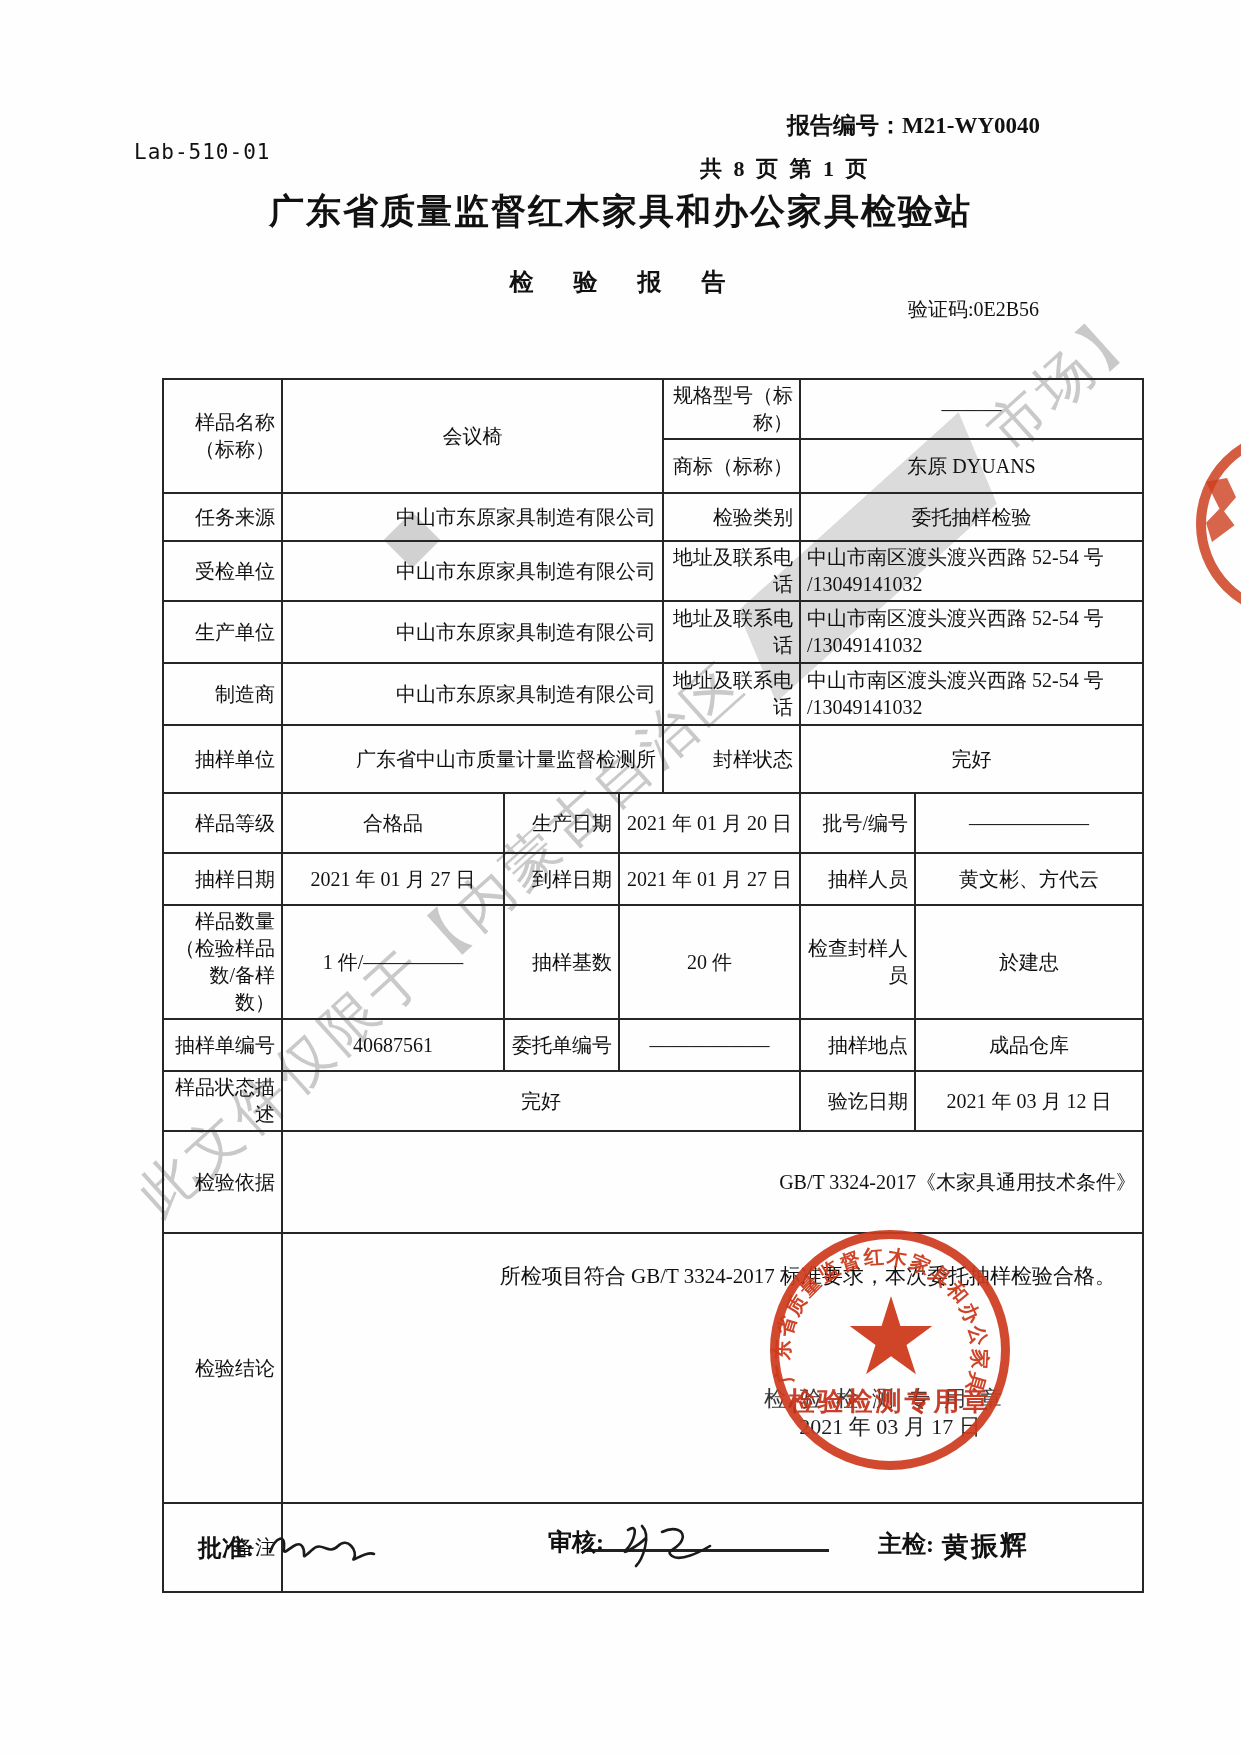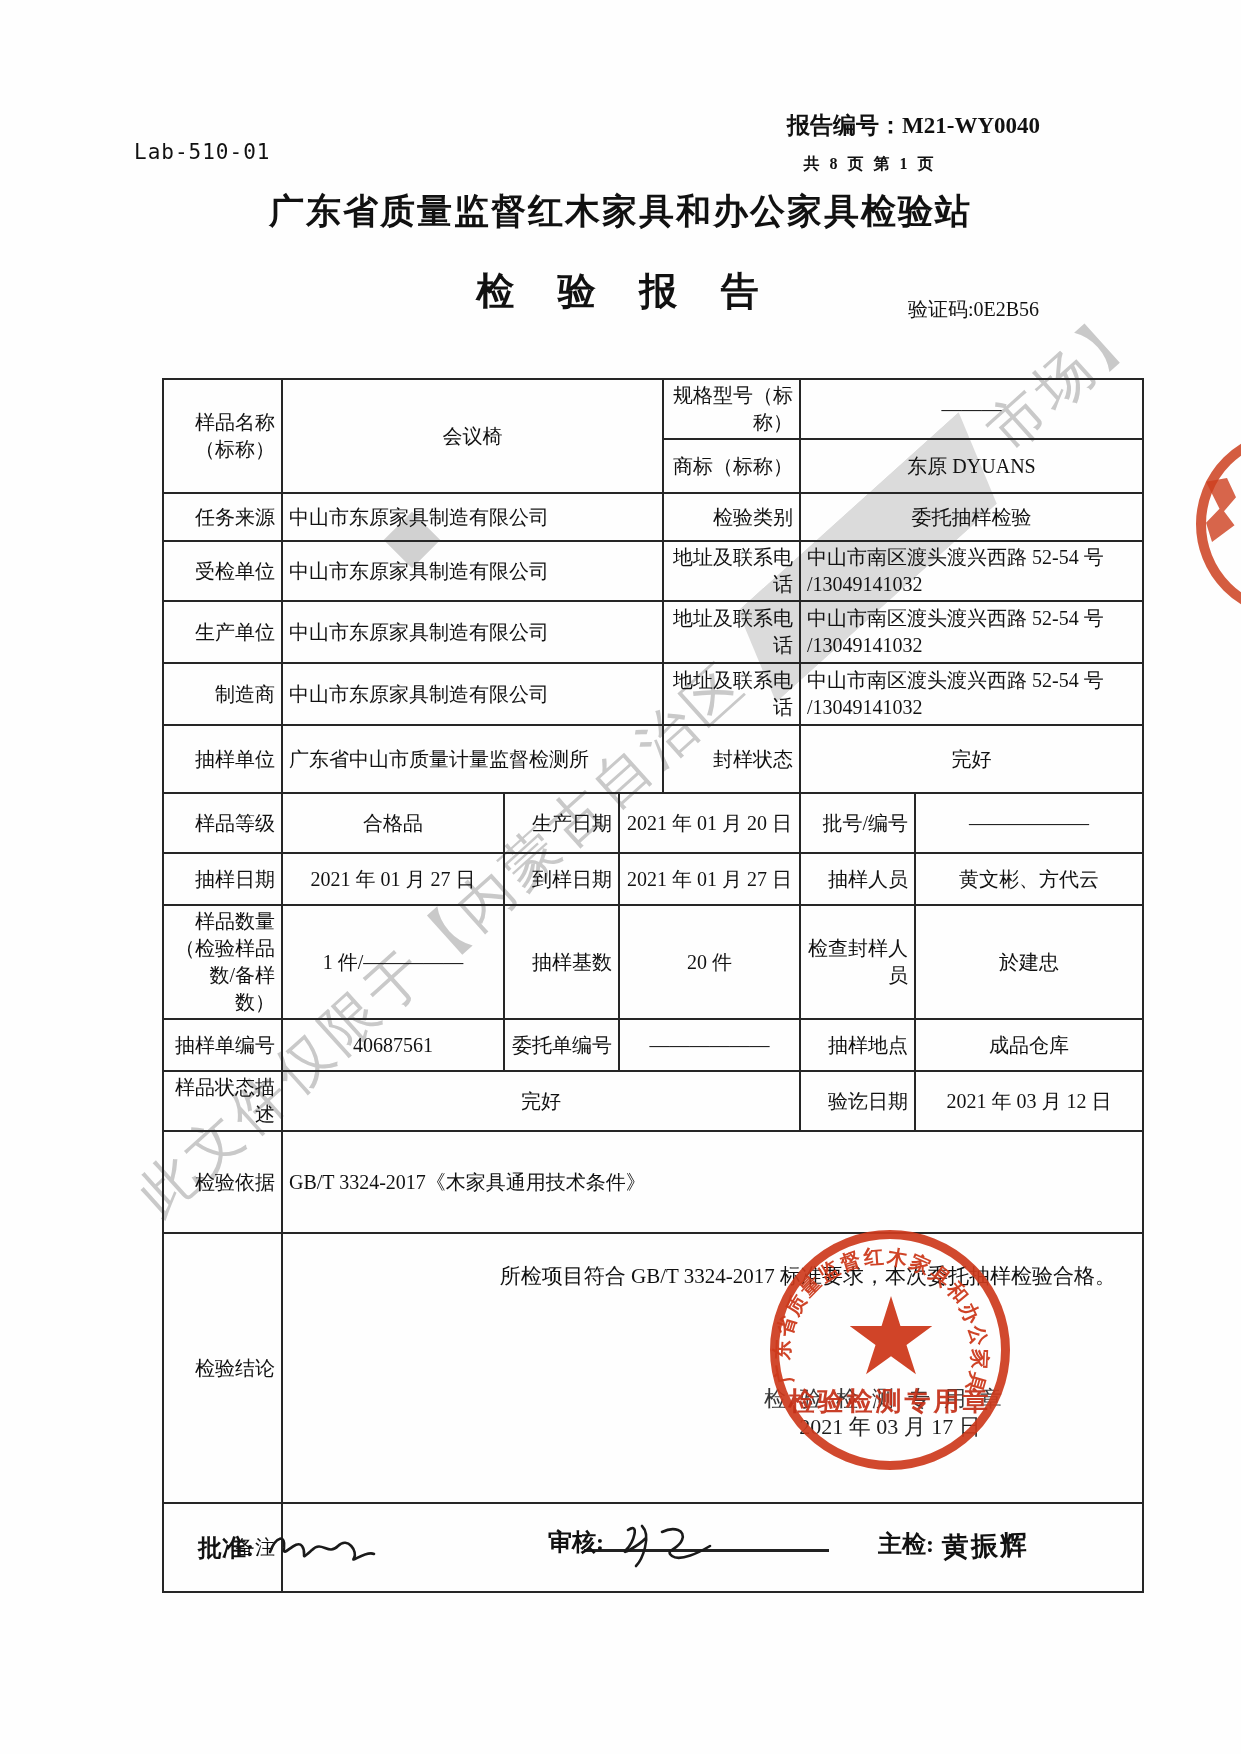--- a/index.html
+++ b/index.html
@@ -4,23 +4,23 @@
 <style>
   html,body{margin:0;padding:0;background:#777;}
   #page{
     position:relative;width:1241px;height:1754px;background:#fefefe;
     margin:0 auto;overflow:hidden;
     font-family:"Liberation Serif", serif;color:#111;
   }
   
   .form-code{position:absolute;left:134px;top:120px;font-family:"DejaVu Sans Mono",monospace;font-size:21px;letter-spacing:1px;margin-top:20px;}
   .report-no{position:absolute;left:740px;top:110px;width:300px;text-align:right;font-size:23px;font-weight:bold;}
-  .page-info{position:absolute;left:700px;top:154px;width:340px;text-align:center;font-size:16px;font-weight:bold;letter-spacing:3px;}
+  .page-info{position:absolute;left:700px;top:154px;width:340px;text-align:left;font-size:22px;font-weight:bold;letter-spacing:3px;}
   .station-title{position:absolute;left:0;top:188px;width:100%;text-align:center;font-size:35px;font-weight:bold;letter-spacing:2px;}
-  .report-title{position:absolute;left:0;top:266px;width:100%;text-align:center;font-size:38px;font-weight:bold;word-spacing:22px;letter-spacing:6px;}
+  .report-title{position:absolute;left:0;top:266px;width:100%;text-align:center;font-size:24px;font-weight:bold;word-spacing:22px;letter-spacing:6px;}
   .verify-code{position:absolute;left:908px;top:296px;font-size:20px;}
   
   .watermark{
     position:absolute;left:148px;top:1158px;width:1280px;z-index:1;
     transform:rotate(-42deg);transform-origin:0 50%;
     display:flex;align-items:center;opacity:.62;pointer-events:none;
   }
   .wm-text{font-size:56px;color:#a9a9a9;letter-spacing:5px;white-space:nowrap;font-weight:500;}
   .wm-band{width:330px;height:94px;background:#c6c6c6;margin:0 10px;flex:none;
     clip-path:polygon(0 100%,10% 0,100% 0,90% 100%);}
@@ -29,21 +29,21 @@
   table.rpt{
     position:absolute;left:162px;top:378px;z-index:2;
     border-collapse:collapse;table-layout:fixed;width:980px;
   }
   table.rpt td{
     border:2px solid #262626;font-size:20px;padding:2px 6px;
     vertical-align:middle;overflow:hidden;background:transparent;
   }
   td.lbl{text-align:right;}
   td.ctr{text-align:center;}
-  td.lft{text-align:left;padding-left:10px;}
+  td.lft{text-align:right;padding-left:10px;}
   .addr-line{display:block;line-height:27px;text-align:left;}
   .concl-cell{position:relative;vertical-align:top !important;}
   .concl-text{padding:26px 20px 0 50px;font-size:21px;text-align:right;}
   .remark-line{width:245px;border-top:3px solid #222;margin:6px 0 0 295px;height:0;}
   
   .stamp{position:absolute;left:770px;top:1230px;width:240px;height:240px;z-index:3;pointer-events:none;}
   .stamp-ring{position:absolute;left:0;top:0;width:222px;height:222px;border:9px solid #cd3a1c;border-radius:50%;opacity:.92;}
   .stamp-star{
     position:absolute;left:78px;top:66px;width:86px;height:86px;background:#cd3a1c;opacity:.95;
     clip-path:polygon(50% 0%,61% 35%,98% 35%,68% 57%,79% 91%,50% 70%,21% 91%,32% 57%,2% 35%,39% 35%);

